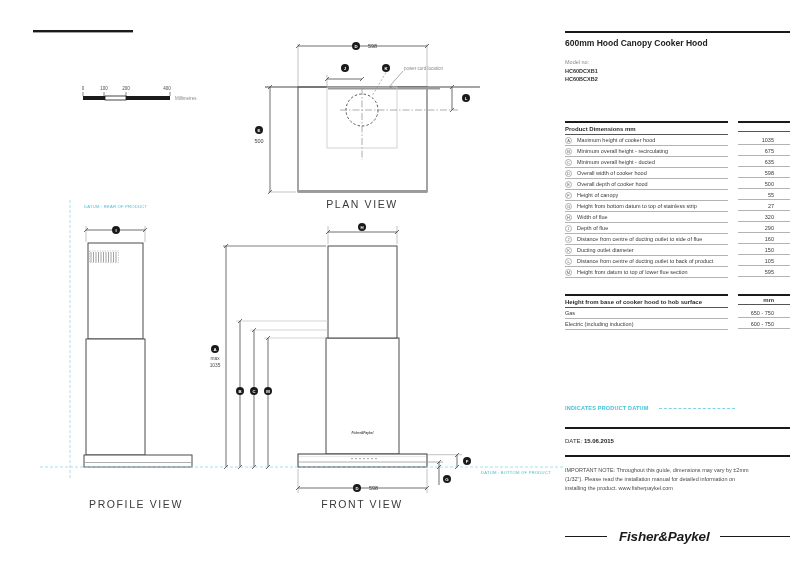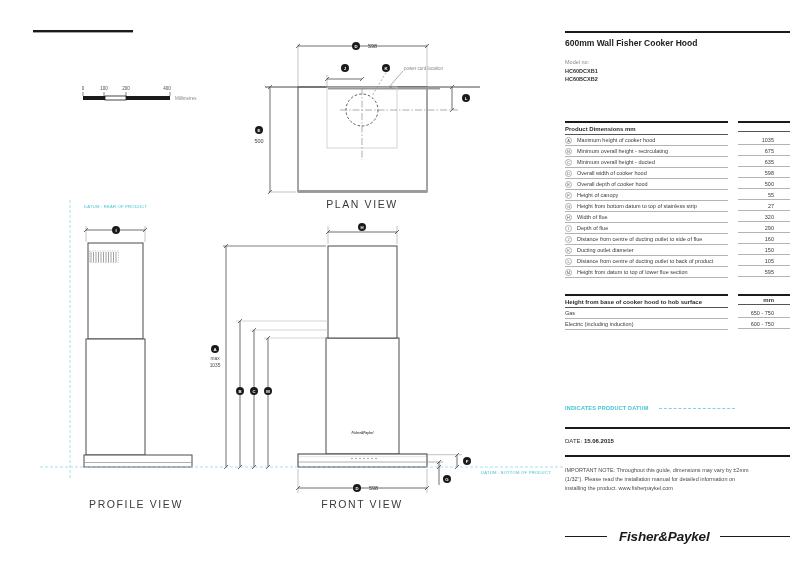--- a/index.html
+++ b/index.html
@@ -225,21 +225,21 @@
     <path d="M40 467 H563" stroke="#9adcea" stroke-width="0.9" stroke-dasharray="3 2"></path>
     <text x="481" y="473.5" class="cyantxt">DATUM : BOTTOM OF PRODUCT</text>
 
     <path stroke="#4a4a4a" stroke-width="0.8" d="M296 48 L300 44 M425 48 L429 44 M325 81 L329 77 M360 81 L364 77 M326 234 L330 230 M395 234 L399 230 M84 232 L88 228 M143 232 L147 228 M296 490 L300 486 M425 490 L429 486 M268 89 L272 85 M268 194 L272 190 M450 89 L454 85 M450 112 L454 108 M224 248 L228 244 M224 469 L228 465 M238 323 L242 319 M252 332 L256 328 M266 340 L270 336 M238 469 L242 465 M252 469 L256 465 M266 469 L270 465 M455 457 L459 453 M455 469 L459 465 M437 464 L441 460 M437 469 L441 465"></path>
   </svg>
 
   <div class="right-col">
 
     <div class="rc rule" style="top:31px"></div>
 
-    <div class="rc title" style="top:38px">600mm Wall Fisher Cooker Hood</div>
+    <div class="rc title" style="top:38px">600mm Hood Canopy Cooker Hood</div>
 
     <div class="rc model-label" style="top:59px">Model no:</div>
     <div class="rc models" style="top:68px">
 
     <div>HC60DCXB1</div>
         <div>HC60BCXB2</div>
       </div>
 
     <div class="rc" style="top:121px">
       <div class="thead">

